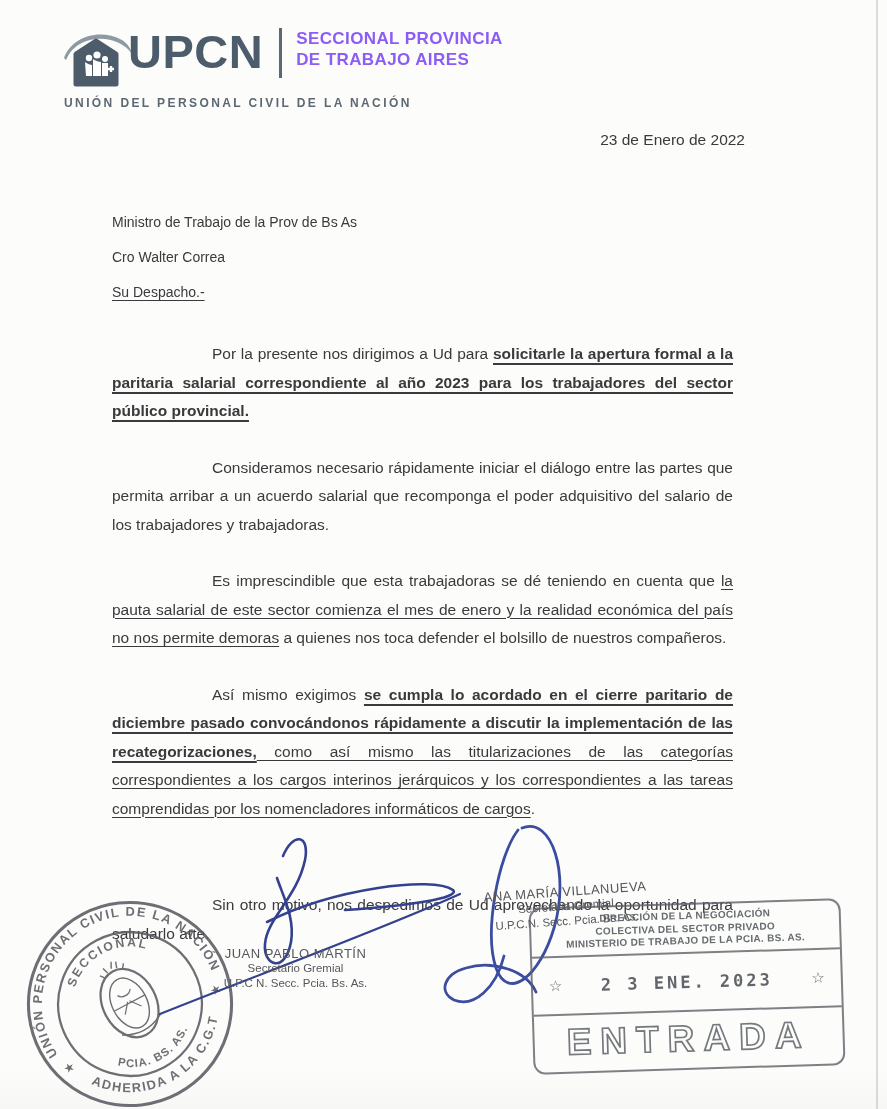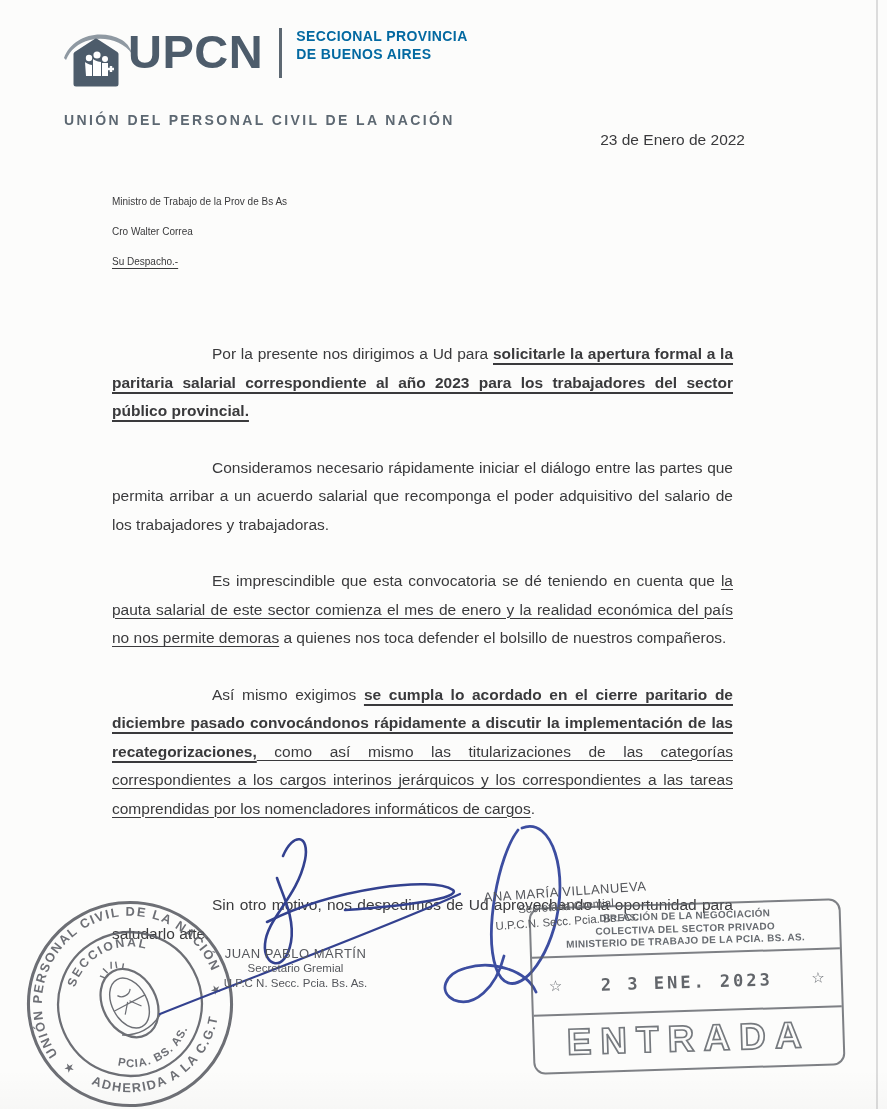--- a/index.html
+++ b/index.html
@@ -14,28 +14,28 @@
     background:linear-gradient(to bottom, rgba(0,0,0,0), rgba(0,0,0,0.02));}
 
   
   .header{position:absolute;left:62px;top:28px;}
   .logo-row{display:flex;align-items:flex-start;}
   .logo-acronym{
     font-size:47px;font-weight:800;color:#4d5c6b;letter-spacing:0.5px;
     line-height:1;margin-left:-6px;
   }
   .logo-divider{width:3px;height:50px;background:#5d6872;margin:0 14px 0 16px;}
-  .section-name{font-size:14px;font-weight:700;color:#0369a1;line-height:1.25;letter-spacing:0.4px;}
+  .section-name{font-size:17px;font-weight:700;color:#8b5cf6;line-height:1.25;letter-spacing:0.4px;}
   .logo-tagline{
-    font-size:14px;font-weight:700;color:#5d6872;letter-spacing:2.4px;margin-top:20px;margin-left:2px;
+    font-size:12px;font-weight:700;color:#5d6872;letter-spacing:2.4px;margin-top:4px;margin-left:2px;
   }
 
   
   .date{position:absolute;right:142px;top:131px;font-size:15.5px;}
-  .recipient{position:absolute;left:112px;top:196px;font-size:10px;}
+  .recipient{position:absolute;left:112px;top:214px;font-size:14px;}
   .recipient div{margin-bottom:19px;}
   .u{text-decoration:underline;text-underline-offset:3px;text-decoration-thickness:1.4px;}
   .bu{font-weight:700;text-decoration:underline;text-underline-offset:4px;text-decoration-thickness:1.5px;}
 
   
   .letter-body{
     position:absolute;left:112px;top:338px;width:621px;
     font-size:15.5px;line-height:28.5px;text-align:justify;
   }
   .letter-body p{margin:2px 0 28px 0;text-indent:100px;}
@@ -102,38 +102,38 @@
         <path d="M23,34 C23,34 27,37 30,37 L30,48 L24,48 Z" fill="#fff"></path>
         <path d="M31,31 C31,31 35,34 39,34 L39,48 L31,48 Z" fill="#fff"></path>
         <path d="M40,35 L46,35 L46,48 L40,48 Z" fill="#fff"></path>
         <path d="M46,41 h6 M49,38 v6" stroke="#fff" stroke-width="2.4"></path>
       </svg>
     </span>
     <span class="logo-acronym">UPCN</span>
     <span class="logo-divider"></span>
     <span class="section-name">
       <div>SECCIONAL PROVINCIA</div>
-      <div>DE BUENOS AIRES</div>
+      <div>DE TRABAJO AIRES</div>
     </span>
   </div>
   <div class="logo-tagline">UNIÓN DEL PERSONAL CIVIL DE LA NACIÓN</div>
 </div>
 
 <div class="date">23 de Enero de 2022</div>
 
 <div class="recipient">
   <div>Ministro de Trabajo de la Prov de Bs As</div>
   <div>Cro Walter Correa</div>
   <div class="u">Su Despacho.-</div>
 </div>
 
 <div class="letter-body">
   <p><span>Por la presente nos dirigimos a Ud para </span><span class="bu">solicitarle la apertura formal a la paritaria salarial correspondiente al año 2023 para los trabajadores del sector público provincial.</span></p>
   <p><span>Consideramos necesario rápidamente iniciar el diálogo entre las partes que permita arribar a un acuerdo salarial que recomponga el poder adquisitivo del salario de los trabajadores y trabajadoras.</span></p>
-  <p><span>Es imprescindible que esta convocatoria se dé teniendo en cuenta que </span><span class="u">la pauta salarial de este sector comienza el mes de enero y la realidad económica del país no nos permite demoras</span><span> a quienes nos toca defender el bolsillo de nuestros compañeros.</span></p>
+  <p><span>Es imprescindible que esta trabajadoras se dé teniendo en cuenta que </span><span class="u">la pauta salarial de este sector comienza el mes de enero y la realidad económica del país no nos permite demoras</span><span> a quienes nos toca defender el bolsillo de nuestros compañeros.</span></p>
   <p><span>Así mismo exigimos </span><span class="bu">se cumpla lo acordado en el cierre paritario de diciembre pasado convocándonos rápidamente a discutir la implementación de las recategorizaciones,</span><span class="u"> como así mismo las titularizaciones de las categorías correspondientes a los cargos interinos jerárquicos y los correspondientes a las tareas comprendidas por los nomencladores informáticos de cargos</span><span>.</span></p>
   <p class="closing"><span>Sin otro motivo, nos despedimos de Ud aprovechando la oportunidad para saludarlo atte.</span></p>
 </div>
 
 <svg class="round-stamp" width="240" height="240" viewBox="0 0 234 234">
   <defs>
     <path id="outTop" d="M42.5,160 A86,86 0 1 1 191.5,160" fill="none"></path>
     <path id="outBot" d="M40.6,158.3 A88,88 0 0 0 193.4,158.3" fill="none"></path>
     <path id="inTop" d="M64.4,136.2 A56,56 0 1 1 169.6,136.2" fill="none"></path>
     <path id="inBot" d="M70.1,155 A58,58 0 0 0 163.9,155" fill="none"></path>

